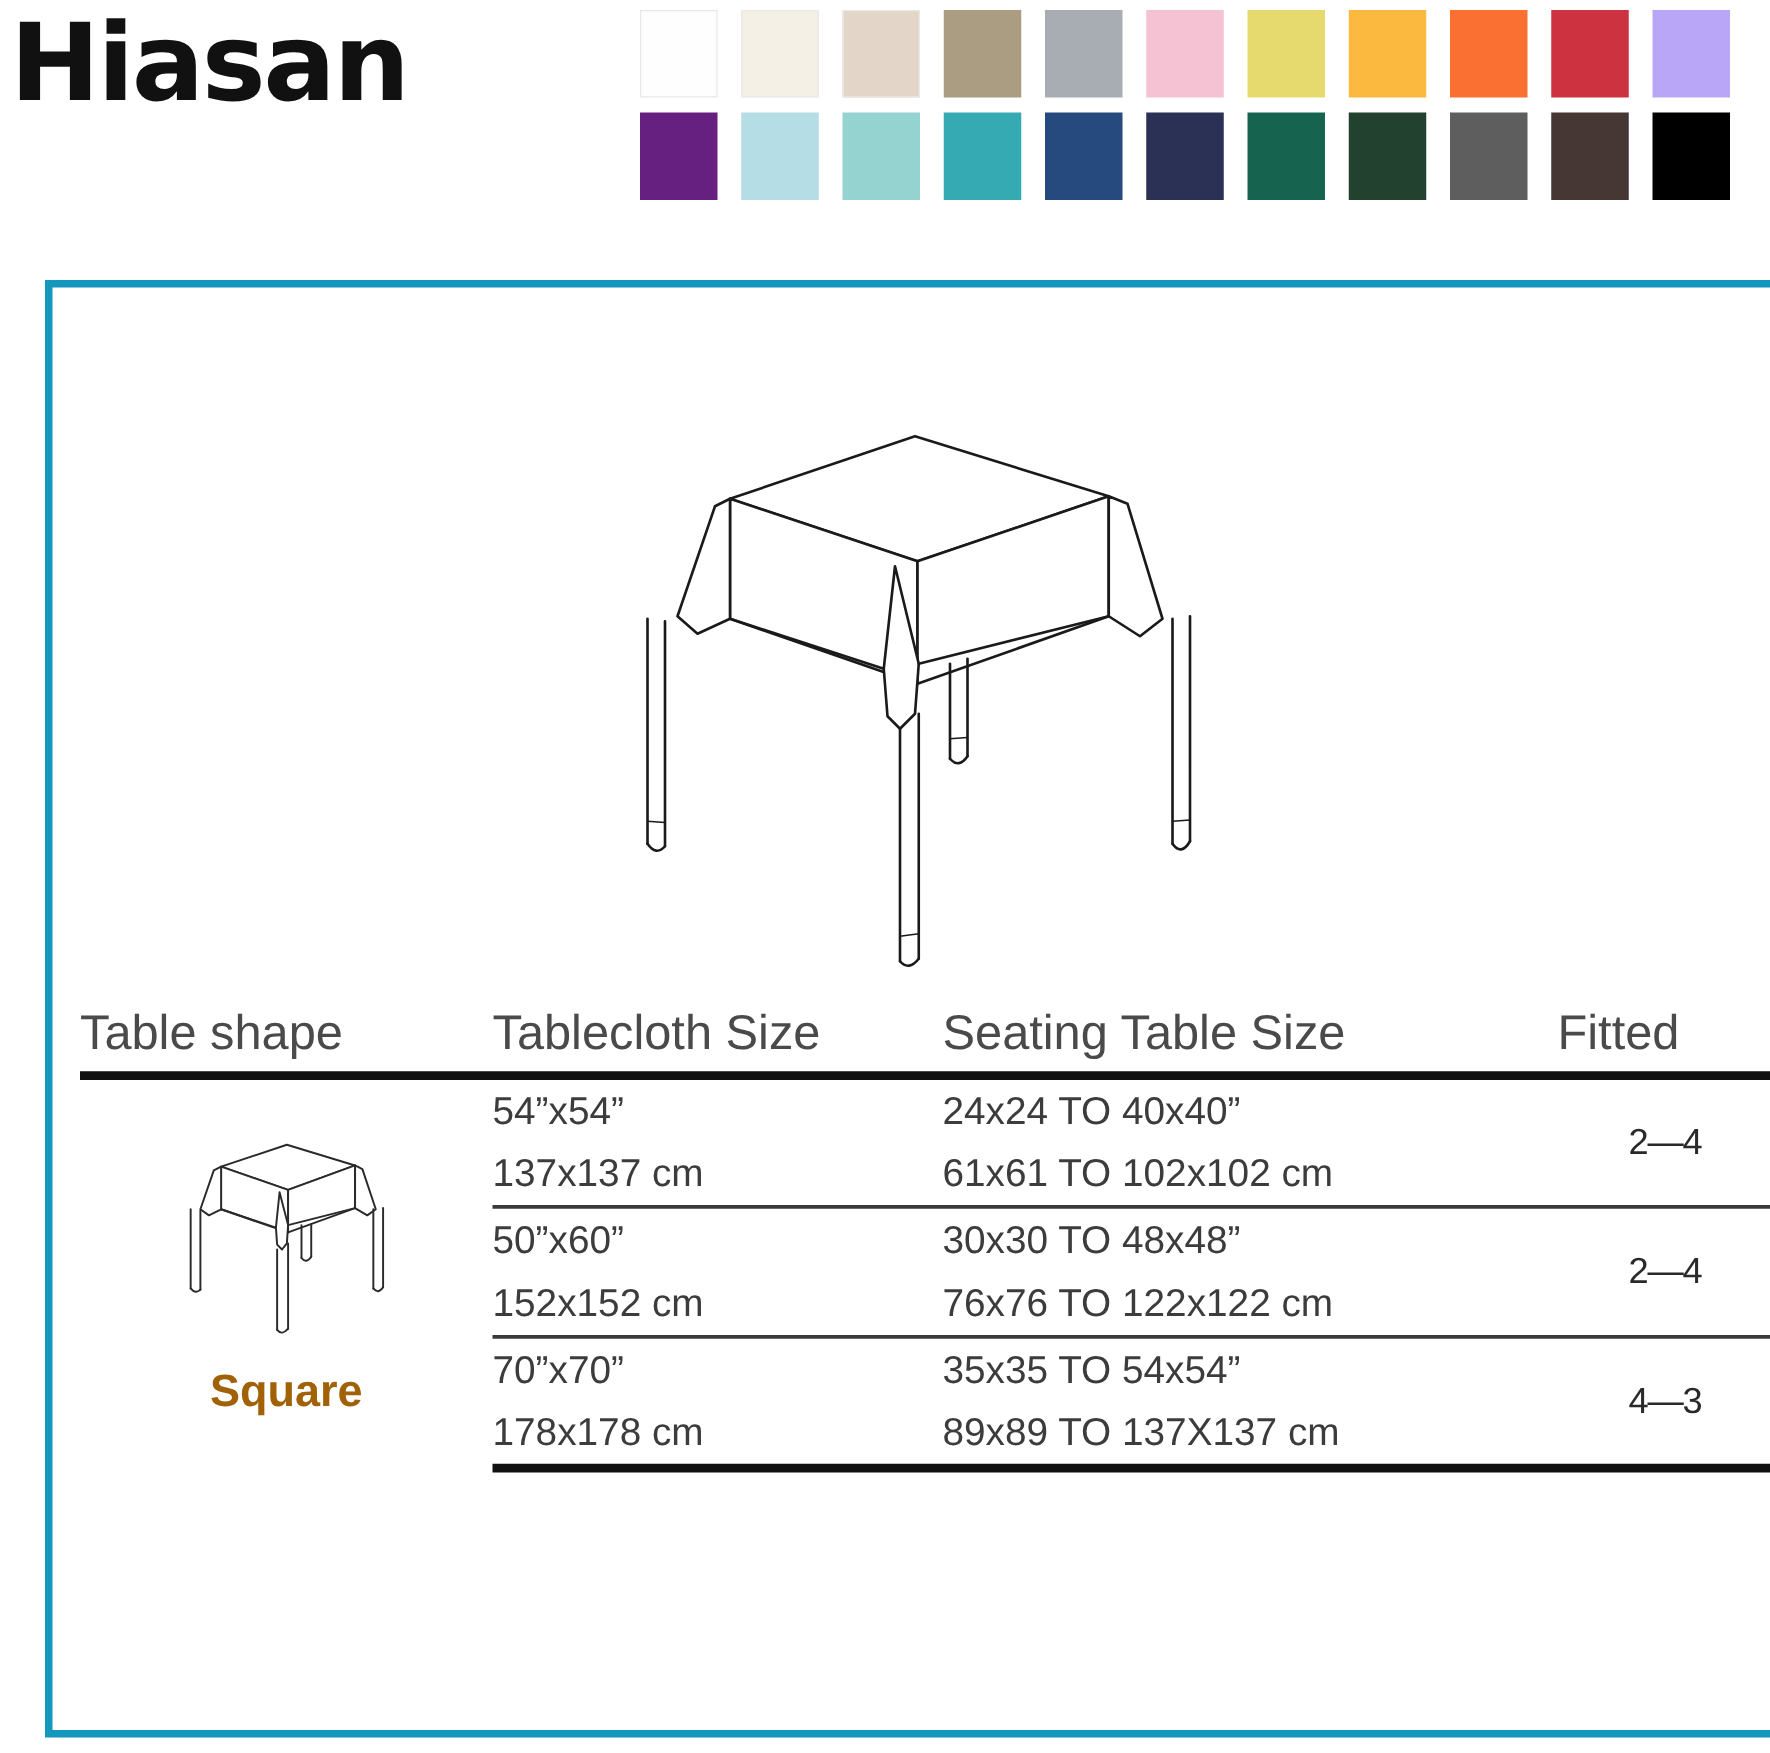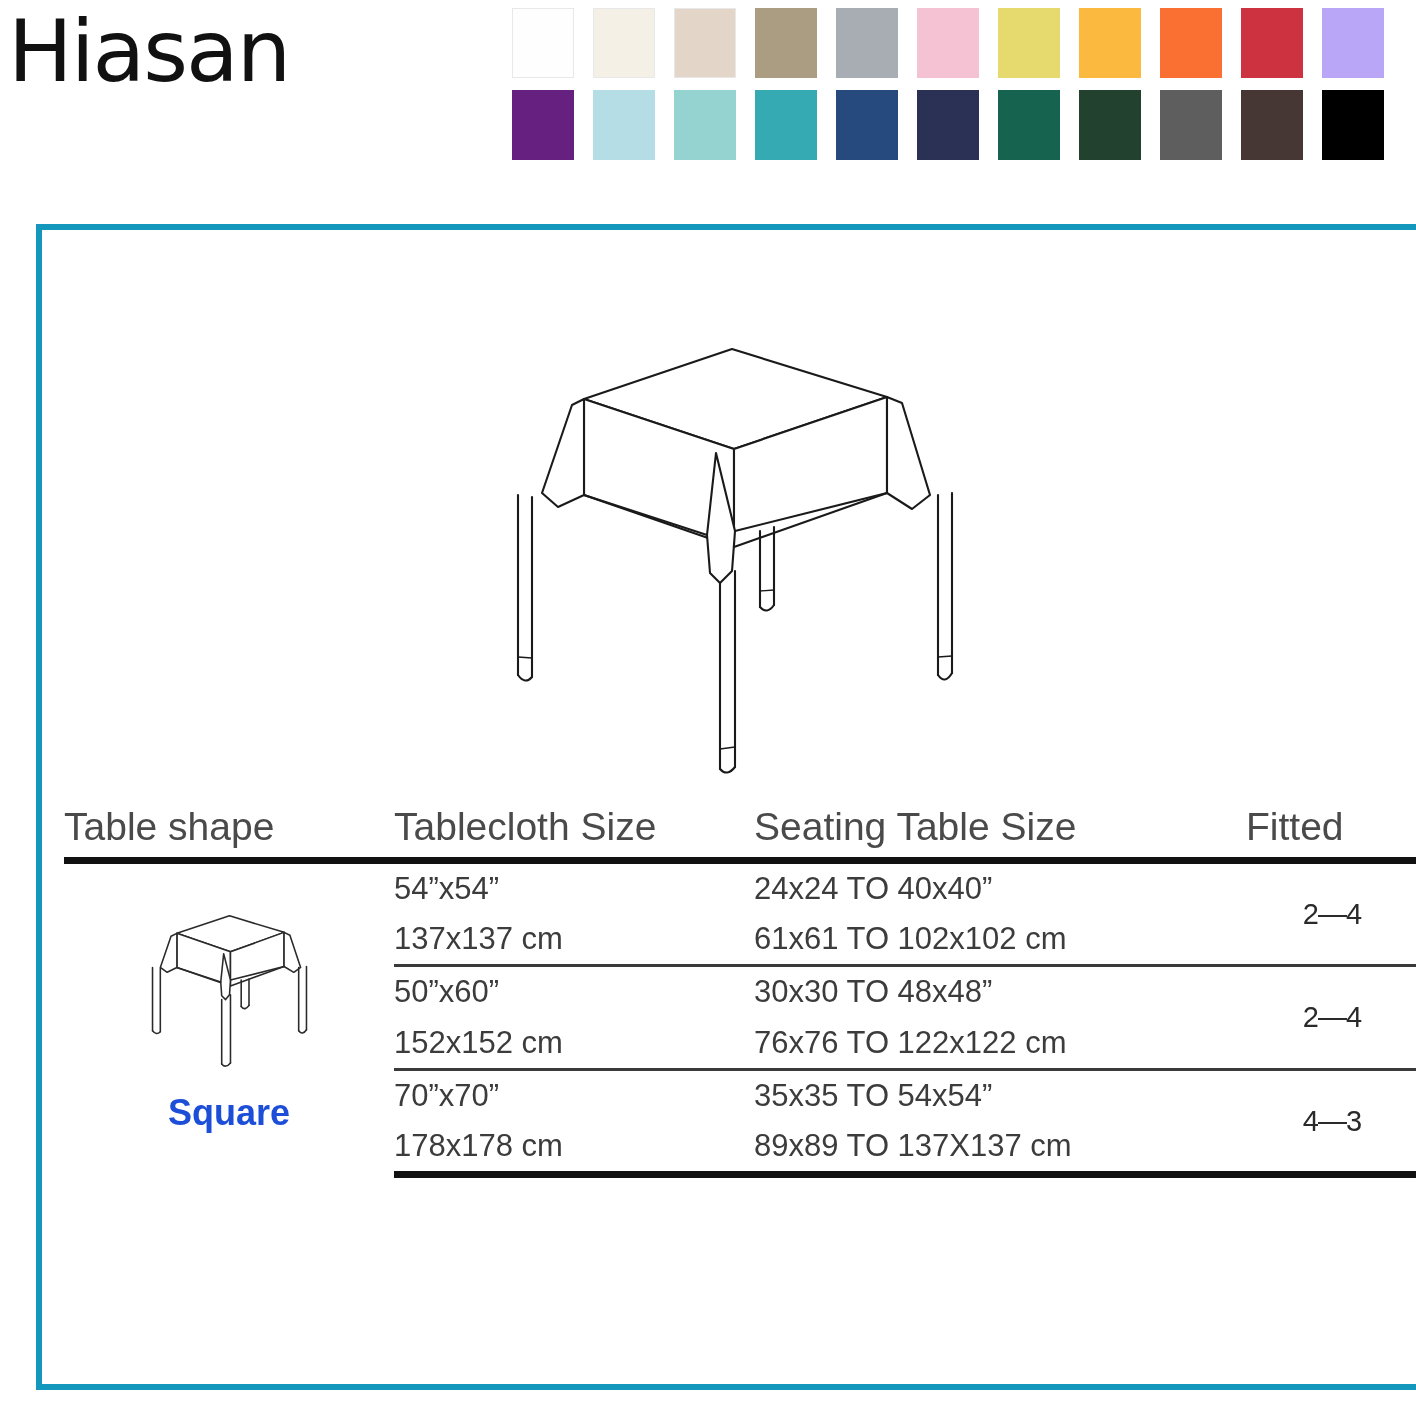--- a/index.html
+++ b/index.html
@@ -19,21 +19,21 @@
   #header-band {
     position: absolute;
     left: 0; top: 0;
     width: 1416px; height: 200px;
   }
   #brand-logo {
     position: absolute;
     left: 8px; top: 8px;
     font-family: "DejaVu Sans", sans-serif;
     font-size: 86px;
-    font-weight: 400;
+    font-weight: 700;
     letter-spacing: -2px;
     color: #111111;
     line-height: 1;
   }
 
   #swatch-panel {
     position: absolute;
     left: 512px; top: 8px;
     width: 892px;
   }
@@ -121,21 +121,21 @@
     vertical-align: middle;
   }
   #shape-icon {
     width: 215px; height: 190px;
     margin: 0 auto;
     display: block;
   }
   #shape-label {
     font-size: 36px;
     font-weight: 700;
-    color: #1d4ed8;
+    color: #a16207;
     text-align: center;
     margin-top: -6px;
   }
 </style>
 </head>
 <body>
 
 <div id="header-band">
 
   <div id="brand-logo">Hiasan</div>

